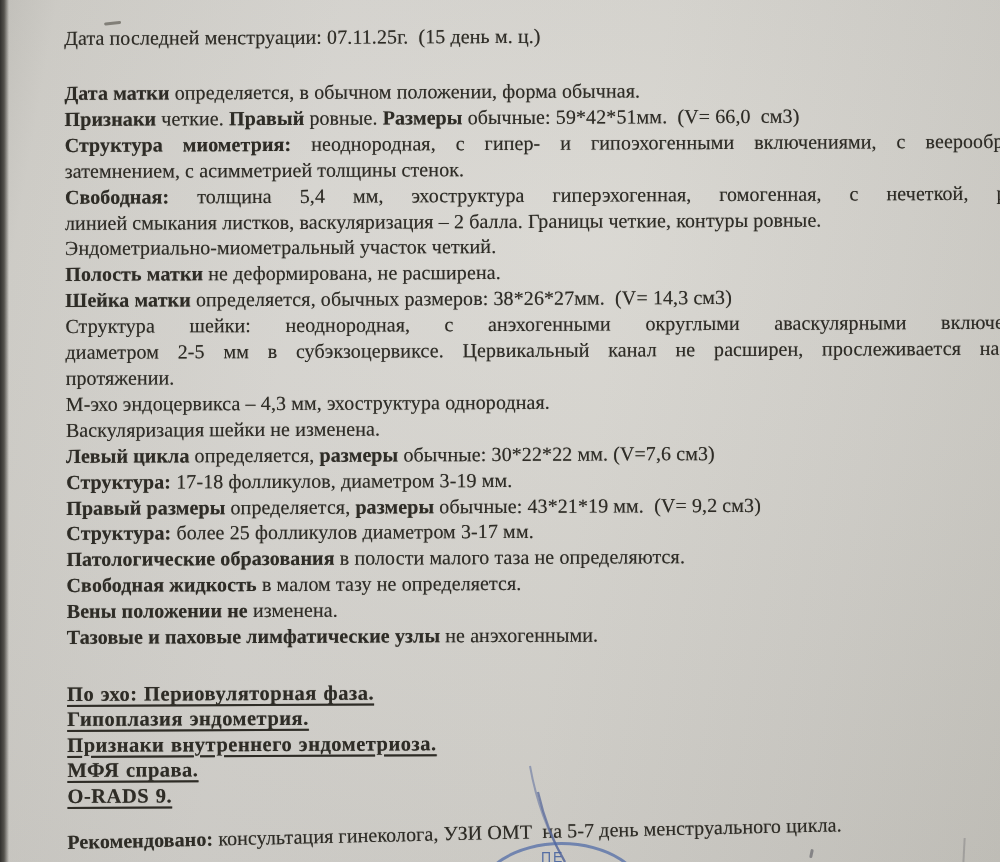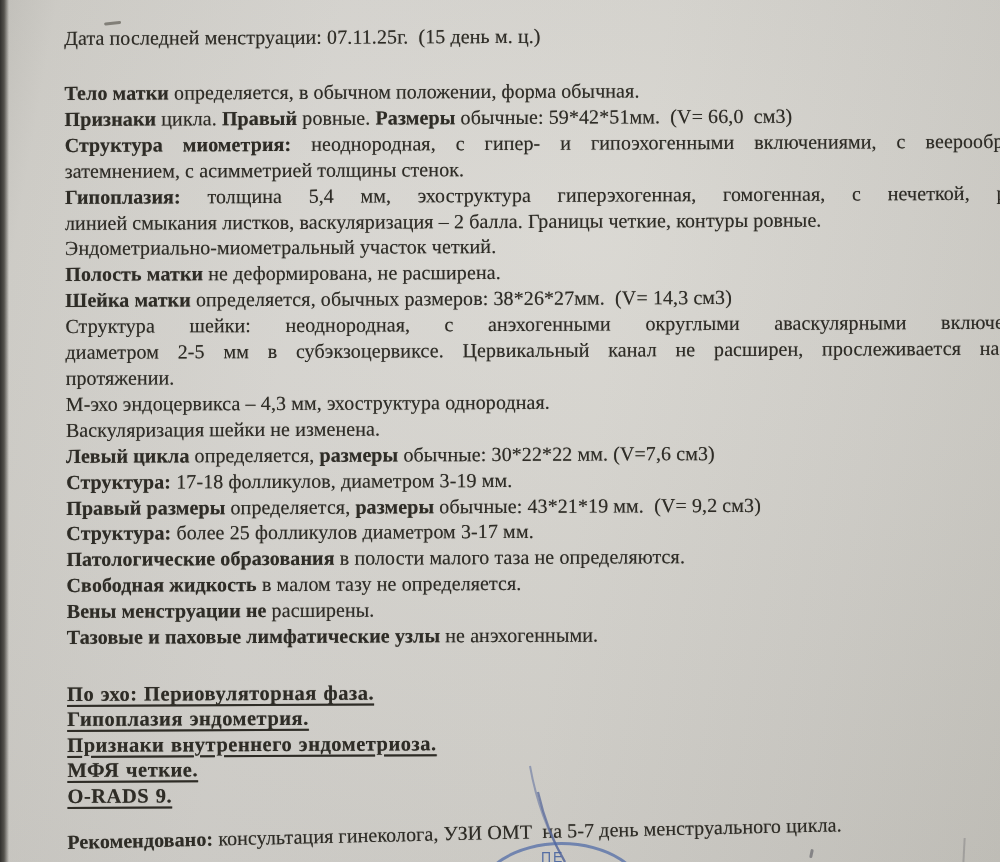--- a/index.html
+++ b/index.html
@@ -79,49 +79,49 @@
 <div class="edge-shadow"></div>
 
 <div class="paper-content">
   <div class="pencil-dash"></div>
 
   <div id="meta" class="section">
       <div class="line"><span>Дата последней менструации: 07.11.25г.  (15 день м. ц.)</span></div>
     </div>
 
   <div id="body" class="section">
-      <div class="line"><span class="b">Тело матки</span><span> определяется, в обычном положении, форма обычная.</span></div>
-      <div class="line"><span class="b">Признаки</span><span> цикла. </span><span class="b">Правый</span><span> ровные. </span><span class="b">Размеры</span><span> обычные: 59*42*51мм.  (V= 66,0  см3)</span></div>
+      <div class="line"><span class="b">Дата матки</span><span> определяется, в обычном положении, форма обычная.</span></div>
+      <div class="line"><span class="b">Признаки</span><span> четкие. </span><span class="b">Правый</span><span> ровные. </span><span class="b">Размеры</span><span> обычные: 59*42*51мм.  (V= 66,0  см3)</span></div>
       <div class="line cut"><span class="b">Структура миометрия:</span><span> неоднородная, с гипер- и гипоэхогенными включениями, с веерообразным</span></div>
       <div class="line"><span>затемнением, с асимметрией толщины стенок.</span></div>
-      <div class="line cut"><span class="b">Гипоплазия:</span><span> толщина 5,4 мм, эхоструктура гиперэхогенная, гомогенная, с нечеткой, ровной</span></div>
+      <div class="line cut"><span class="b">Свободная:</span><span> толщина 5,4 мм, эхоструктура гиперэхогенная, гомогенная, с нечеткой, ровной</span></div>
       <div class="line"><span>линией смыкания листков, васкуляризация – 2 балла. Границы четкие, контуры ровные.</span></div>
       <div class="line"><span>Эндометриально-миометральный участок четкий.</span></div>
       <div class="line"><span class="b">Полость матки</span><span> не деформирована, не расширена.</span></div>
       <div class="line"><span class="b">Шейка матки</span><span> определяется, обычных размеров: 38*26*27мм.  (V= 14,3 см3)</span></div>
       <div class="line cut"><span>Структура шейки: неоднородная, с анэхогенными округлыми аваскулярными включениями</span></div>
       <div class="line cut"><span>диаметром 2-5 мм в субэкзоцервиксе. Цервикальный канал не расширен, прослеживается на всем</span></div>
       <div class="line"><span>протяжении.</span></div>
       <div class="line"><span>М-эхо эндоцервикса – 4,3 мм, эхоструктура однородная.</span></div>
       <div class="line"><span>Васкуляризация шейки не изменена.</span></div>
       <div class="line"><span class="b">Левый цикла</span><span> определяется, </span><span class="b">размеры</span><span> обычные: 30*22*22 мм. (V=7,6 см3)</span></div>
       <div class="line"><span class="b">Структура:</span><span> 17-18 фолликулов, диаметром 3-19 мм.</span></div>
       <div class="line"><span class="b">Правый размеры</span><span> определяется, </span><span class="b">размеры</span><span> обычные: 43*21*19 мм.  (V= 9,2 см3)</span></div>
       <div class="line"><span class="b">Структура:</span><span> более 25 фолликулов диаметром 3-17 мм.</span></div>
       <div class="line"><span class="b">Патологические образования</span><span> в полости малого таза не определяются.</span></div>
       <div class="line"><span class="b">Свободная жидкость</span><span> в малом тазу не определяется.</span></div>
-      <div class="line"><span class="b">Вены менструации не</span><span> расширены.</span></div>
+      <div class="line"><span class="b">Вены положении не</span><span> изменена.</span></div>
       <div class="line"><span class="b">Тазовые и паховые лимфатические узлы</span><span> не анэхогенными.</span></div>
     </div>
 
   <div id="conclusion" class="section">
       <div class="line concl"><span>По эхо: Периовуляторная фаза.</span></div>
       <div class="line concl"><span>Гипоплазия эндометрия.</span></div>
       <div class="line concl"><span>Признаки внутреннего эндометриоза.</span></div>
-      <div class="line concl"><span>МФЯ четкие.</span></div>
+      <div class="line concl"><span>МФЯ справа.</span></div>
       <div class="line concl"><span>O-RADS 9.</span></div>
     </div>
 
   <div id="recommendation" class="section">
       <div class="line"><span class="b">Рекомендовано:</span><span> консультация гинеколога, УЗИ ОМТ  на 5-7 день менструального цикла.</span></div>
     </div>
 </div>
 
 <svg class="pen-svg" width="1000" height="862" viewBox="0 0 1000 862">
   <path d="M 530 766 C 536 800, 548 833, 565 862" fill="none" stroke="#5f6f9e" stroke-width="2" opacity="0.55"></path>

